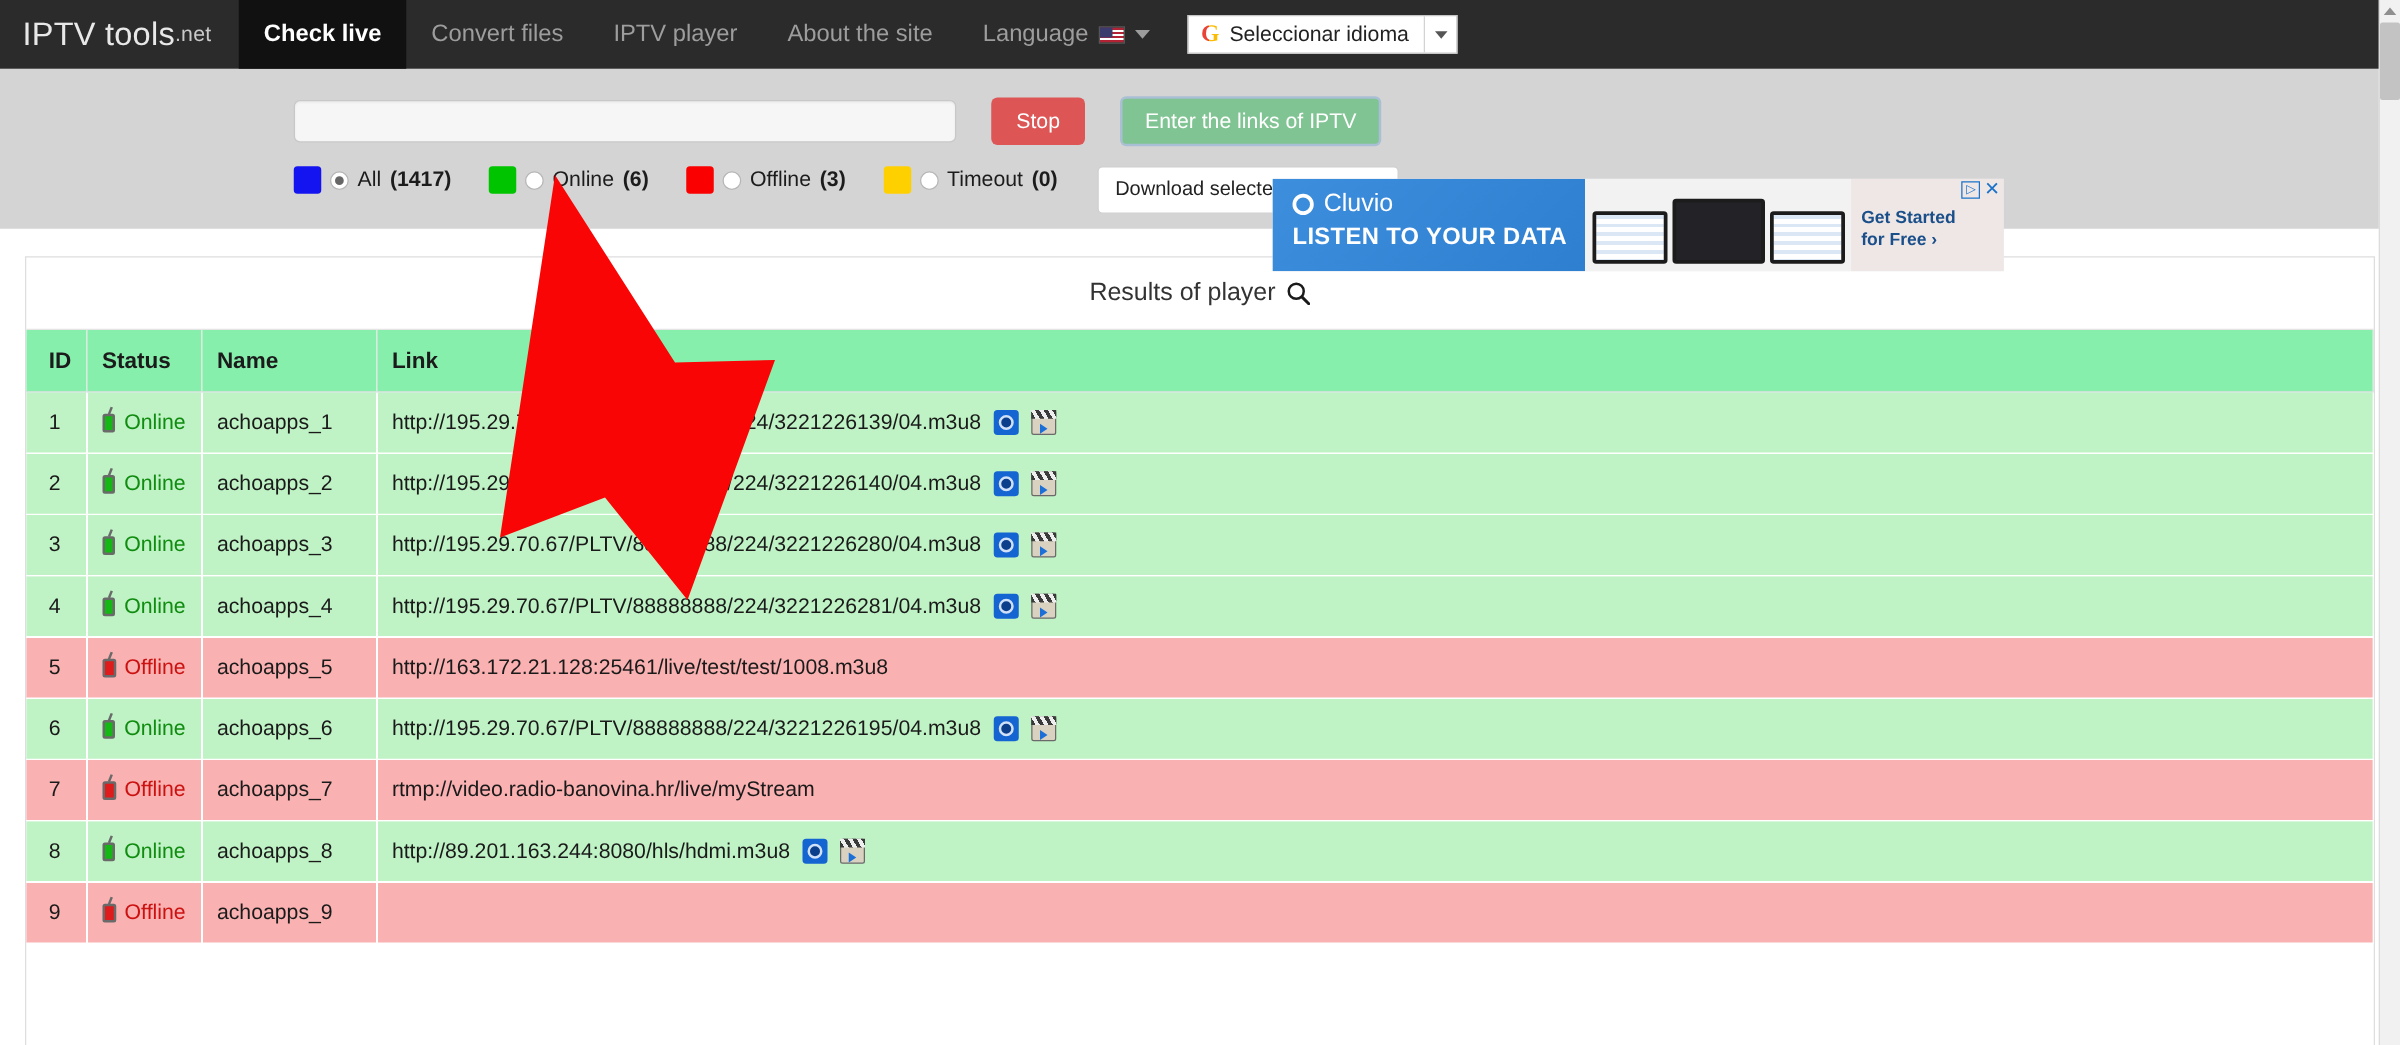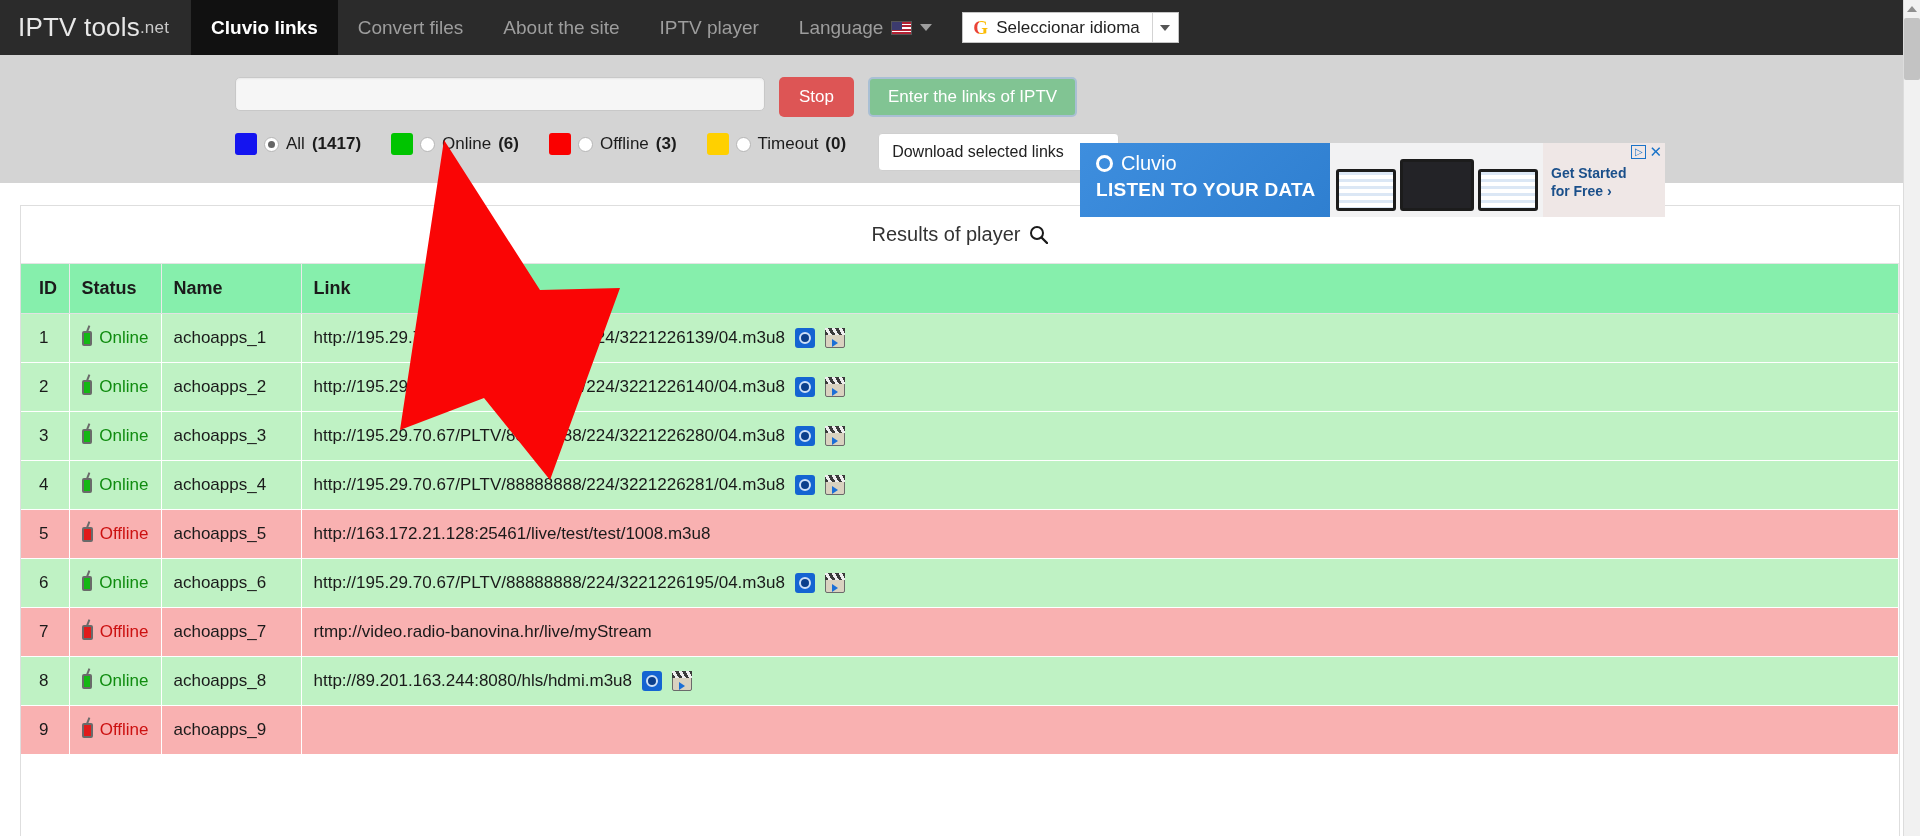--- a/index.html
+++ b/index.html
@@ -105,21 +105,22 @@
 
   
   .toolbar {
     background: #d4d4d4;
     height: 128px;
     position: relative;
     padding: 22px 0 0 0;
   }
   .toolbar-row1 {
     display: flex;
-    gap: 14px;
+    align-items: center;
+    gap: 28px;
     padding-left: 235px;
   }
   .url-input {
     width: 530px;
     height: 34px;
     border: 1px solid #c8c8c8;
     border-radius: 5px;
     background: #f6f6f6;
     padding: 0 10px;
     font-size: 15px;
@@ -187,21 +188,21 @@
     align-items: center;
     gap: 26px;
     cursor: pointer;
     white-space: nowrap;
     margin-left: 2px;
   }
 
   
   .ad {
     position: absolute;
-    left: 1080px; top: 88px;
+    left: 1018px; top: 88px;
     width: 585px; height: 74px;
     background: #e9e9ea;
     display: flex;
     overflow: hidden;
     cursor: pointer;
   }
   .ad-left {
     width: 250px;
     background: linear-gradient(135deg,#3e8ede 0%,#2f7fd0 100%);
     color: #fff;
@@ -385,30 +386,30 @@
 </style>
 </head>
 <body>
 
 <div class="navbar">
   <div class="brand">
     <span>IPTV tools</span>
       <span class="net">.net</span>
   </div>
   <div class="nav-item active">
-    <span>Cluvio links</span>
+    <span>Check live</span>
   </div>
   <div class="nav-item">
     <span>Convert files</span>
   </div>
   <div class="nav-item">
+    <span>IPTV player</span>
+  </div>
+  <div class="nav-item">
     <span>About the site</span>
-  </div>
-  <div class="nav-item">
-    <span>IPTV player</span>
   </div>
   <div class="nav-item nav-lang">
     <span>Language</span>
     <span class="flag-us"></span>
     <span class="caret-down"></span>
   </div>
   <div class="gt-widget">
     <span class="gt-g">G</span>
     <span class="gt-label">Seleccionar idioma</span>
     <span class="gt-arrow">

